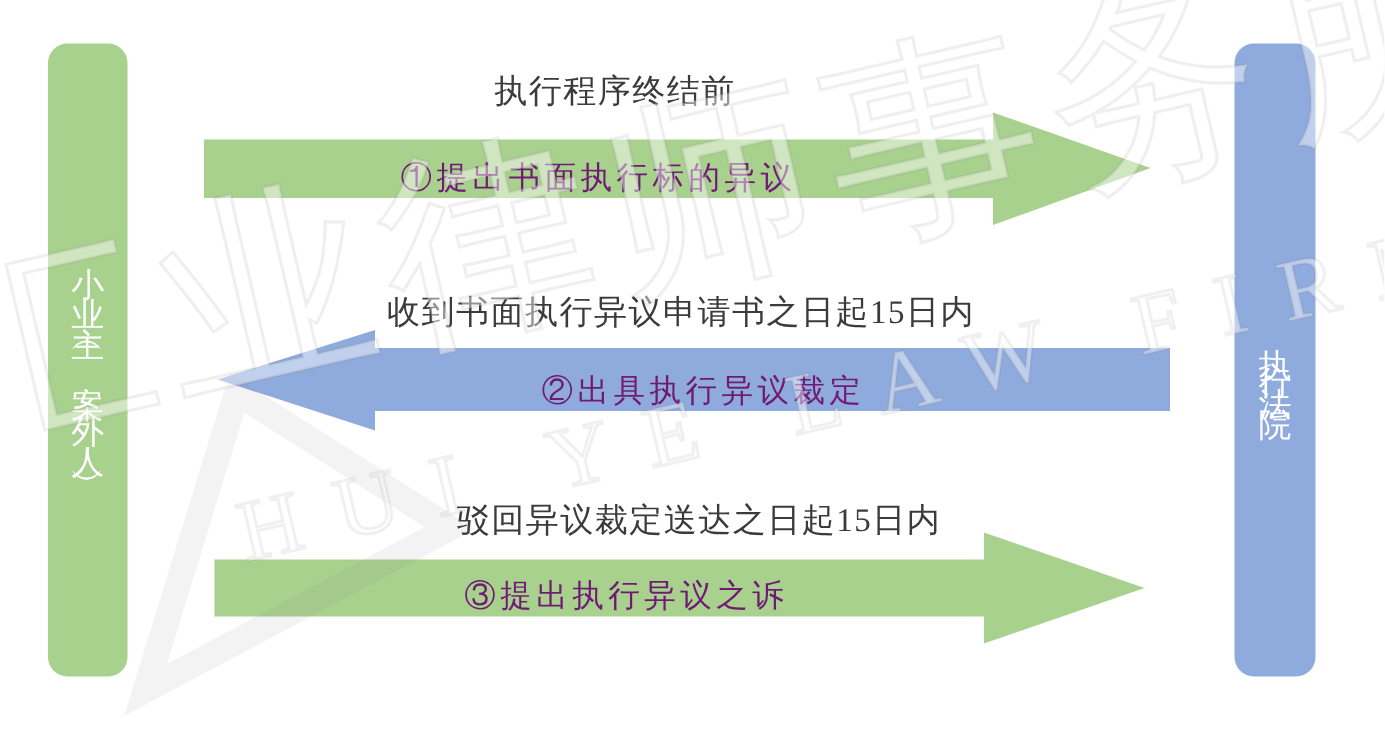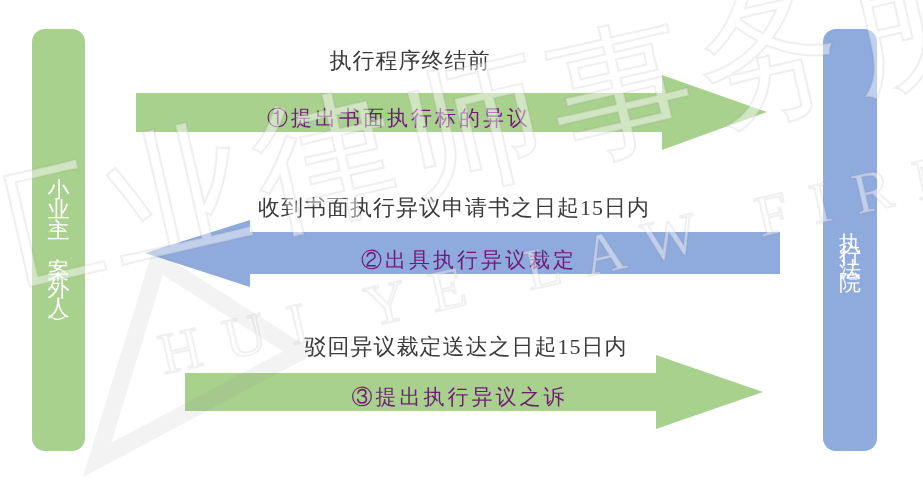--- a/index.html
+++ b/index.html
@@ -59,21 +59,21 @@
     border-bottom:38px solid transparent;
   }
   .a2-body{left:250px;top:232px;width:514px;height:42px;background:#8faadc;padding-right:16px;}
   .a2-body span{position:relative;left:-38px;}
   .a2-head{
     position:absolute;left:145px;top:220px;width:0;height:0;
     border-right:105px solid #8faadc;
     border-top:33px solid transparent;
     border-bottom:34px solid transparent;
   }
-  .a3-body{left:143px;top:373px;width:513px;height:38px;background:#a9d18e;margin-left:42px;}
+  .a3-body{left:143px;top:373px;width:513px;height:38px;background:#a9d18e;}
   .a3-body span{position:relative;left:18px;}
   .a3-head{
     position:absolute;left:656px;top:355px;width:0;height:0;
     border-left:107px solid #a9d18e;
     border-top:37px solid transparent;
     border-bottom:37px solid transparent;
   }
 
   
   .wm{

